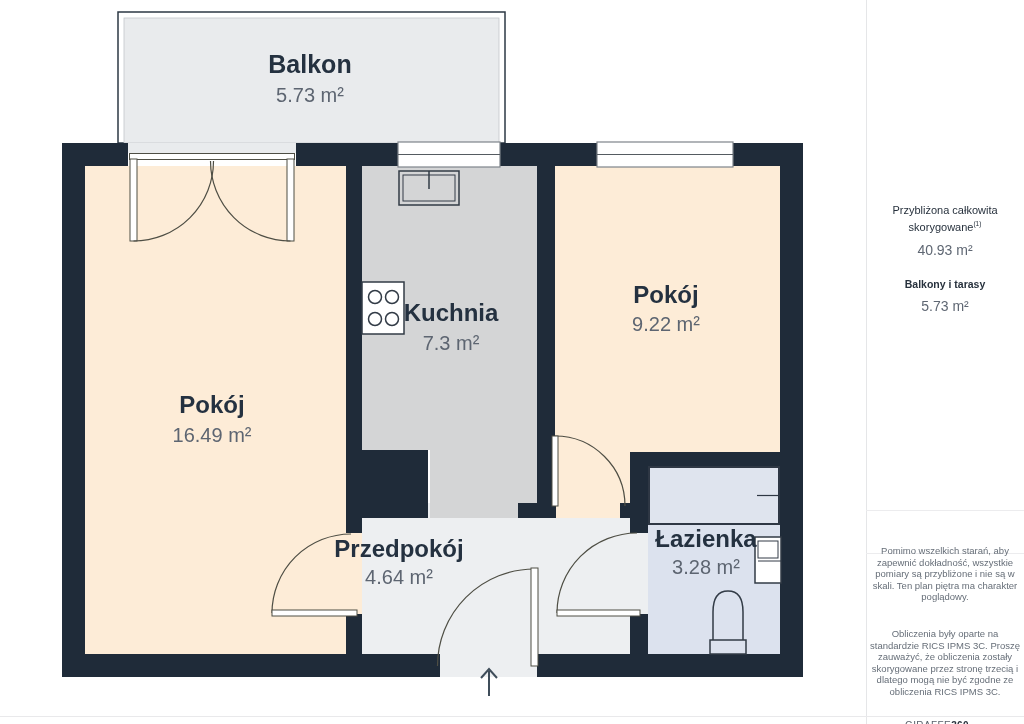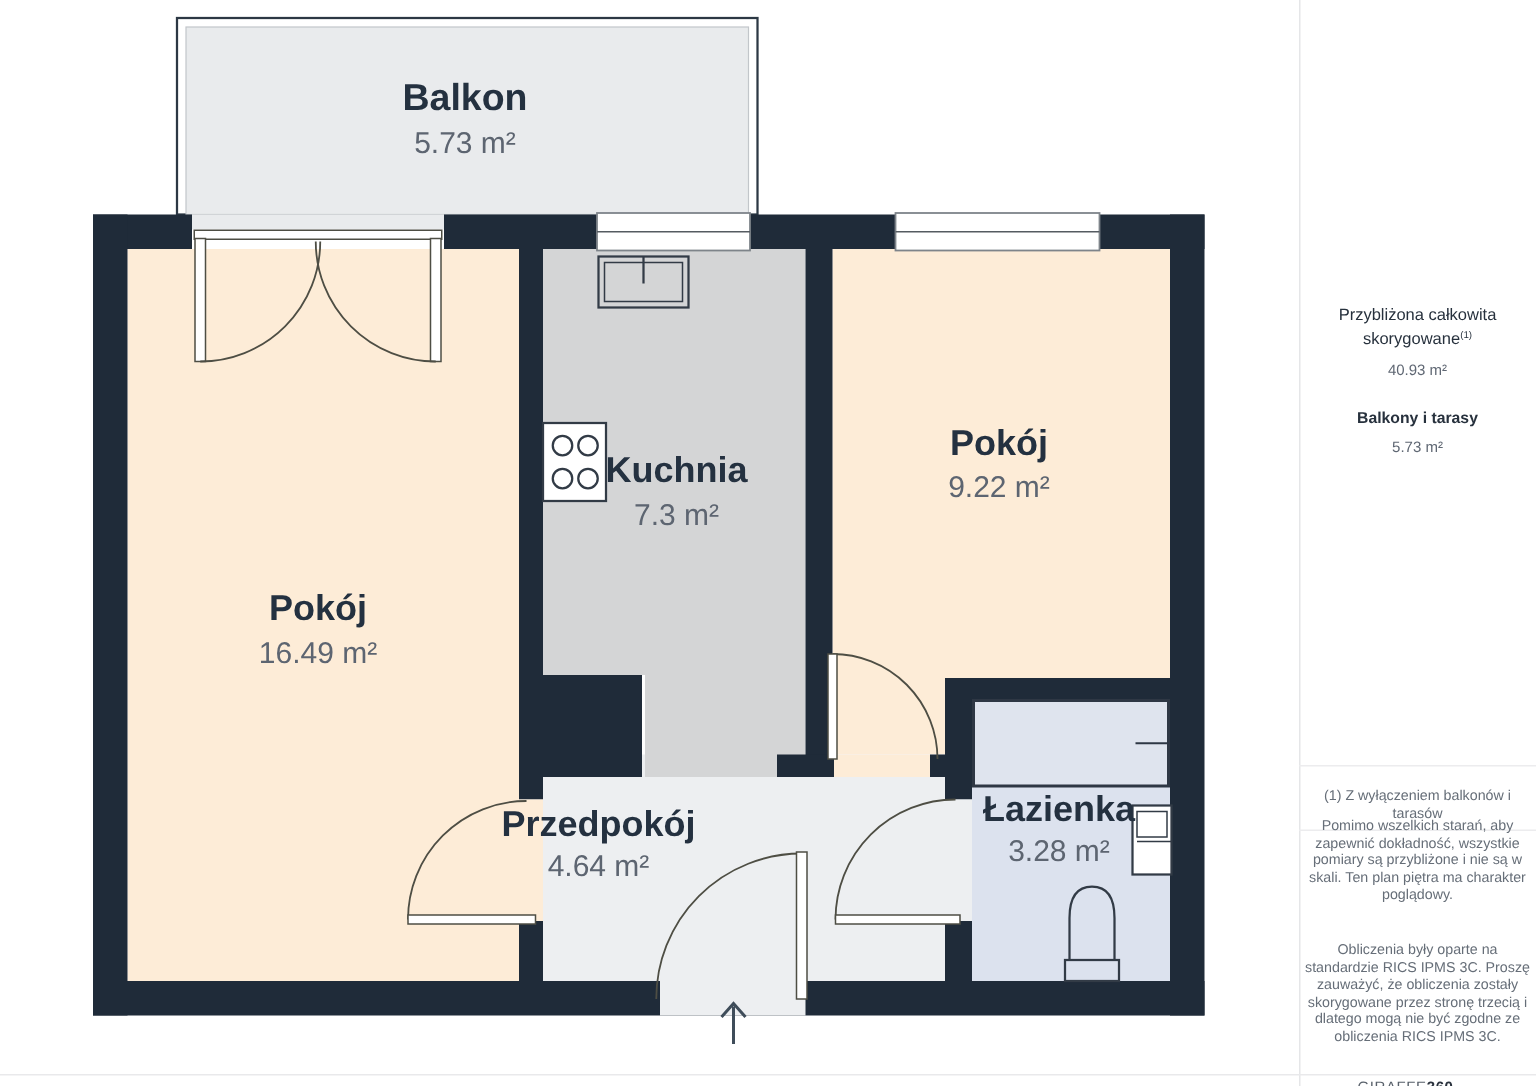--- a/index.html
+++ b/index.html
@@ -13,21 +13,21 @@
   .door-line{stroke:#4e4e44;stroke-width:1.2;fill:none;}
   .leaf{fill:#ffffff;stroke:#4e4e44;stroke-width:1;}
   .fixture{stroke:#323b46;stroke-width:1.5;fill:#ffffff;}
   .sidebar{position:absolute;left:866px;top:0;width:158px;height:724px;}
   .v-divider{position:absolute;left:866px;top:0;width:1px;height:724px;background:#e5e6e8;}
   .h-line{position:absolute;left:0;width:158px;height:1px;background:#ececee;}
   .bottom-hairline{position:absolute;left:0;top:716px;width:1024px;height:1px;background:#e9e9eb;}
   .sb-block{position:absolute;width:158px;text-align:center;}
   .sb-title{font-size:11px;font-weight:400;color:#27313d;line-height:14px;}
   .sb-sup{font-size:6.5px;vertical-align:super;}
-  .sb-value{font-size:10px;color:#5f6773;margin-top:8px;}
+  .sb-value{font-size:14px;color:#5f6773;margin-top:8px;}
   .sb-subtitle{font-size:10.5px;font-weight:700;color:#27313d;margin-top:20px;}
   .sb-note{position:absolute;width:150px;left:4px;text-align:center;
            font-size:9.5px;color:#666e78;line-height:11.5px;}
   .brand{position:absolute;width:142px;text-align:center;top:720px;
          font-size:10px;letter-spacing:0.4px;color:#59616b;}
   .brand b{color:#2a323d;font-weight:700;}
 </style>
 </head>
 <body>
 
@@ -153,21 +153,20 @@
     <div class="sb-title">
       <span>Przybliżona całkowita</span><br>
       <span>skorygowane</span><span class="sb-sup">(1)</span>
     </div>
     <div class="sb-value">40.93 m²</div>
     <div class="sb-subtitle">Balkony i tarasy</div>
     <div class="sb-value">5.73 m²</div>
   </div>
 
   <div class="h-line" style="top:510px;"></div>
-  <div class="sb-note" style="top:525px;">(1) Z wyłączeniem balkonów i tarasów</div>
   <div class="h-line" style="top:553px;"></div>
 
   <div class="sb-note" style="top:545px;text-align:center;">Pomimo wszelkich starań, aby zapewnić dokładność, wszystkie pomiary są przybliżone i nie są w skali. Ten plan piętra ma charakter poglądowy.</div>
   <div class="sb-note" style="top:628px;">Obliczenia były oparte na standardzie RICS IPMS 3C. Proszę zauważyć, że obliczenia zostały skorygowane przez stronę trzecią i dlatego mogą nie być zgodne ze obliczenia RICS IPMS 3C.</div>
 
   <div class="brand"><span>GIRAFFE</span><b>360</b></div>
 </div>
 
 <div class="bottom-hairline"></div>
 

